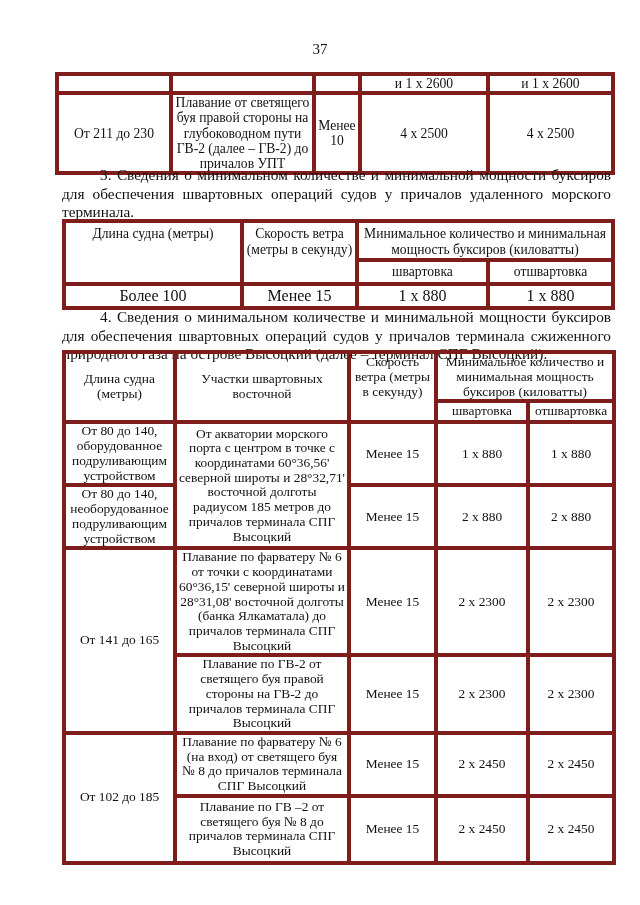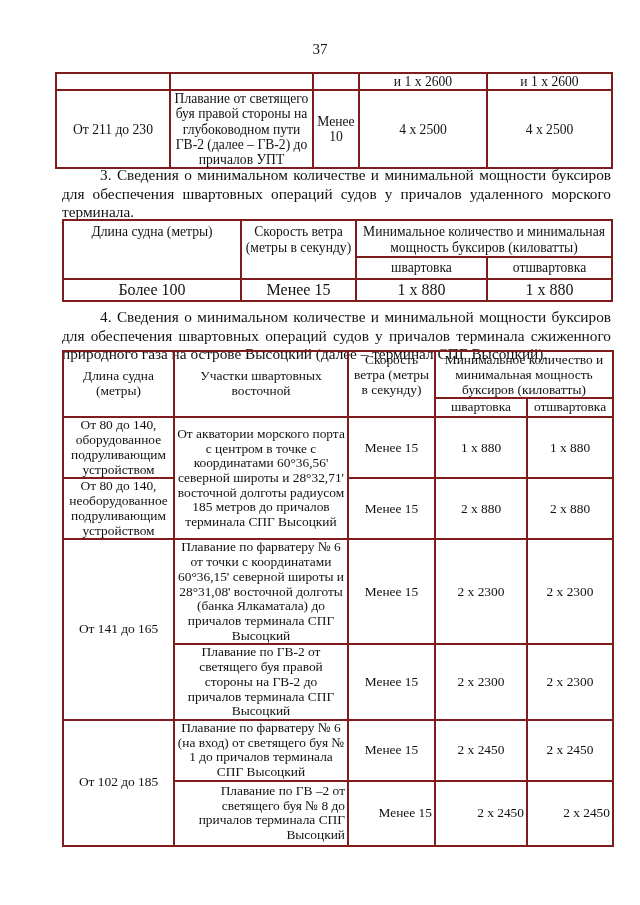--- a/index.html
+++ b/index.html
@@ -7,21 +7,21 @@
     width: 640px; height: 905px; position: relative; overflow: hidden;
     font-family: "Liberation Serif", "DejaVu Serif", serif;
     color: #111111;
   }
   .page-number {
     position: absolute; top: 41px; left: 0; width: 640px;
     text-align: center; font-size: 15px;
   }
   table { border-collapse: collapse; position: absolute; table-layout: fixed; }
   td, th {
-    border: 2px solid #7f1d1d; font-weight: normal; text-align: center;
+    border: 4px solid #7f1d1d; font-weight: normal; text-align: center;
     vertical-align: middle; padding: 0 2px; font-size: 13.4px; line-height: 14.7px;
   }
   th { vertical-align: top; }
   
   #t1 { left: 55px; top: 72px; width: 556px; }
   #t1 td { font-size: 13.6px; line-height: 15.2px; }
   #t1 .r0 td { height: 15px; padding: 0; }
   #t1 .r1 td { height: 72px; }
   
   .para {
@@ -40,21 +40,21 @@
   
   #t3 { left: 62px; top: 350px; width: 550px; }
   #t3 th { font-size: 13.4px; line-height: 14.8px; padding-top: 1px; }
   #t3 .h1 th { height: 42px; }
   #t3 .h1 th.mid { vertical-align: middle; padding-top: 0; }
   #t3 .h2 th { height: 17px; vertical-align: middle; padding: 0; }
   #t3 .row-a td, #t3 .row-b td { height: 59px; }
   #t3 .row-c td { height: 103px; }
   #t3 .row-d td { height: 58px; }
   #t3 .row-e td { height: 57px; }
-  #t3 .row-f td { height: 63px; text-align: right; }
+  #t3 .row-f td { height: 63px; }
 </style>
 </head>
 <body>
 
 <div class="page-number">37</div>
 
 <table id="t1">
   <colgroup>
       <col style="width:114px">
       <col style="width:143px">
@@ -150,21 +150,21 @@
     <td>2 x 2300</td>
   </tr>
   <tr class="row-d">
     <td>Плавание по ГВ-2 от светящего буя правой стороны на ГВ-2 до причалов терминала СПГ Высоцкий</td>
     <td>Менее 15</td>
     <td>2 x 2300</td>
     <td>2 x 2300</td>
   </tr>
   <tr class="row-e">
     <td rowspan="2">От 102 до 185</td>
-    <td>Плавание по фарватеру № 6 (на вход) от светящего буя № 1 до причалов терминала СПГ Высоцкий</td>
+    <td>Плавание по фарватеру № 6 (на вход) от светящего буя № 8 до причалов терминала СПГ Высоцкий</td>
     <td>Менее 15</td>
     <td>2 x 2450</td>
     <td>2 x 2450</td>
   </tr>
   <tr class="row-f">
     <td>Плавание по ГВ –2 от светящего буя № 8 до причалов терминала СПГ Высоцкий</td>
     <td>Менее 15</td>
     <td>2 x 2450</td>
     <td>2 x 2450</td>
   </tr>

